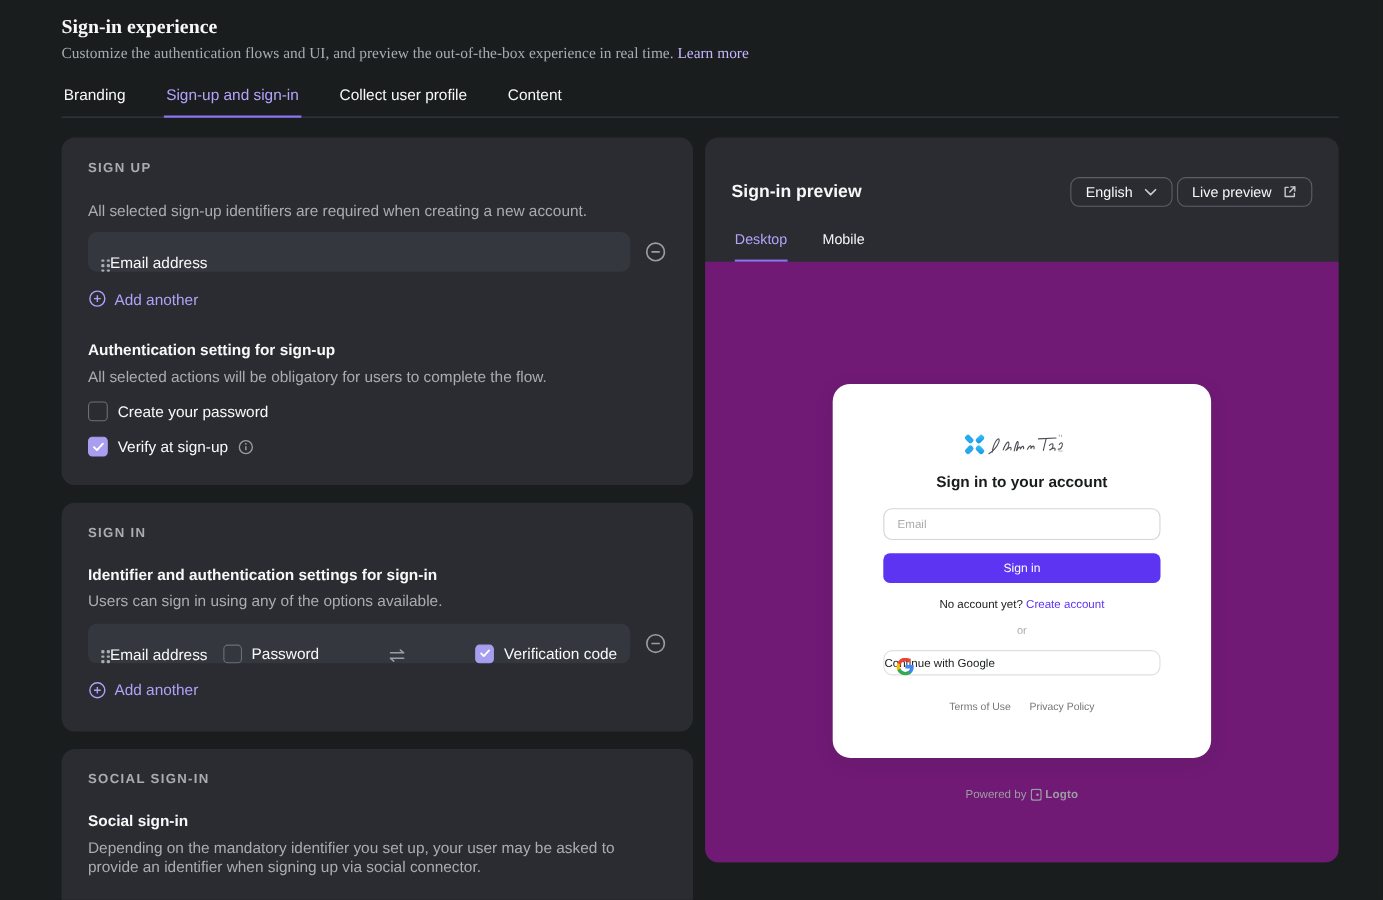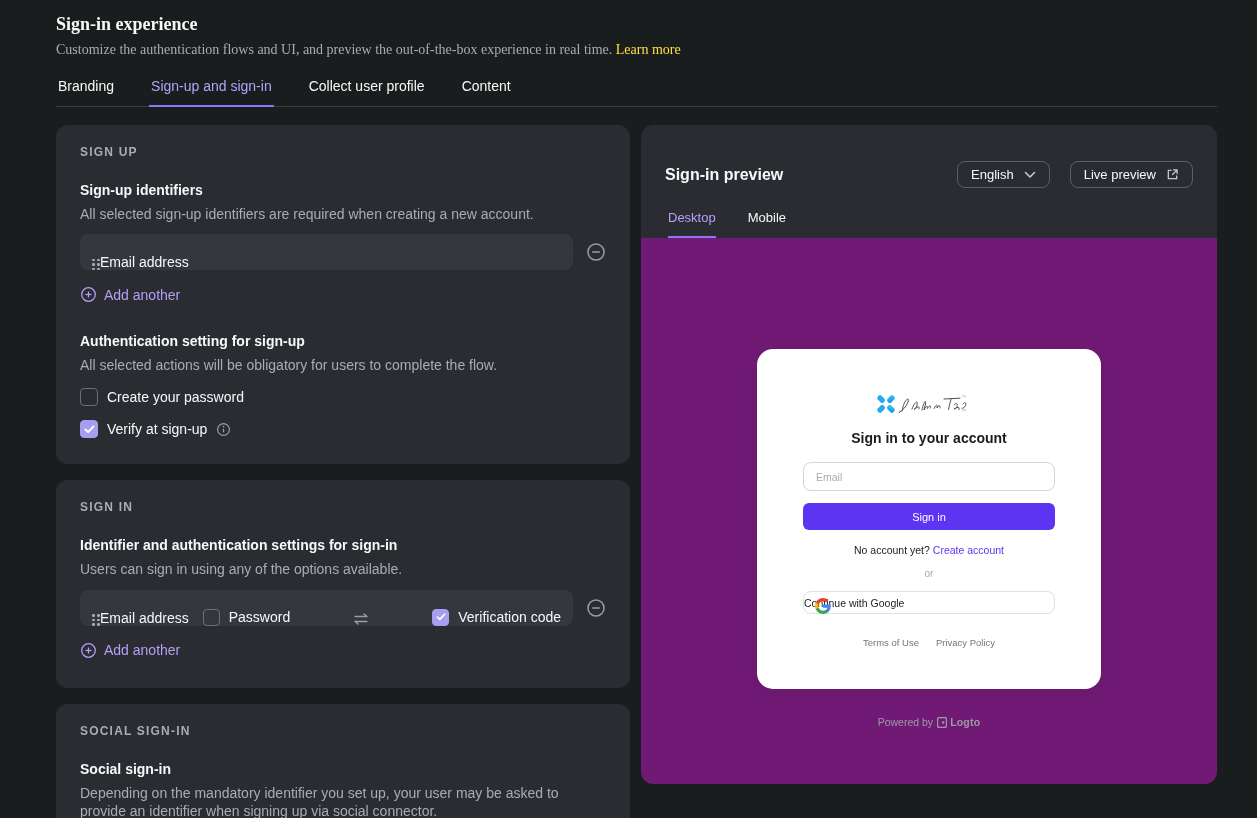--- a/index.html
+++ b/index.html
@@ -9,21 +9,21 @@
     font-family:"Liberation Sans", sans-serif;
     color:#f7f8f8;
     font-size:14px;
   }
   a { text-decoration:none; cursor:pointer; }
 
   
   .page-header { padding:14px 40px 0 56px;font-family:Liberation Serif, serif; }
   .page-title { font-size:18px; font-weight:bold; color:#f7f8f8; margin-bottom:7px; }
   .page-desc { font-size:14px; color:#a9acb0; }
-  .link-purple { color:#fde047; }
+  .link-purple { color:#c4b5fd; }
 
   
   .main-tabs {
     display:flex; gap:33px;
     margin:14px 40px 0 56px;
     border-bottom:1px solid #3a3d42;
   }
   .main-tab {
     padding:6px 2px 11px;
     font-size:14px; color:#f7f8f8; cursor:pointer;
@@ -72,21 +72,21 @@
   }
   .checkbox.checked { background:#a79ef0; border-color:#a79ef0; }
   .checkbox.small { width:17px; height:17px; }
   .swap-spacer { flex:1; display:flex; justify-content:center; }
   .inline-check { display:flex; align-items:center; gap:9px; }
 
   
   .preview-panel { width:576px; height:659px; display:flex; flex-direction:column; overflow:hidden; }
   .preview-header { display:flex; align-items:center; justify-content:space-between; padding:36px 24px 10px; }
   .preview-title { font-size:16px; font-weight:bold; color:#f7f8f8; }
-  .preview-actions { display:flex; gap:20px;border-radius:10px; }
+  .preview-actions { display:flex; gap:4px;border-radius:10px; }
   .ghost-btn {
     display:flex; align-items:center; gap:10px;
     background:transparent; border:1px solid #5c5f64; border-radius:8px;
     color:#f7f8f8; font-size:13px; padding:5px 13px; height:27px; cursor:pointer;
     font-family:"Liberation Sans", sans-serif;
   }
   .preview-tabs { display:flex; gap:32px; padding:12px 27px 0; }
   .preview-tab { font-size:13px; padding-bottom:11px; border-bottom:2px solid transparent; cursor:pointer; color:#f7f8f8; }
   .preview-tab.active { color:#b5a3fb; border-bottom-color:#8d75f6; }
 
@@ -146,21 +146,20 @@
   <div class="main-tab">Content</div>
 </nav>
 
 <div class="content">
 
   <div class="left-col">
 
     <section class="card settings-card">
       <div class="section-label">SIGN UP</div>
 
-      <div class="field-title">Sign-up identifiers</div>
       <div class="field-desc">All selected sign-up identifiers are required when creating a new account.</div>
 
       <div class="row-wrap">
         <div class="identifier-row">
           <span class="drag-handle">
               <i></i>
               <i></i>
               <i></i>
               <i></i>
               <i></i>

